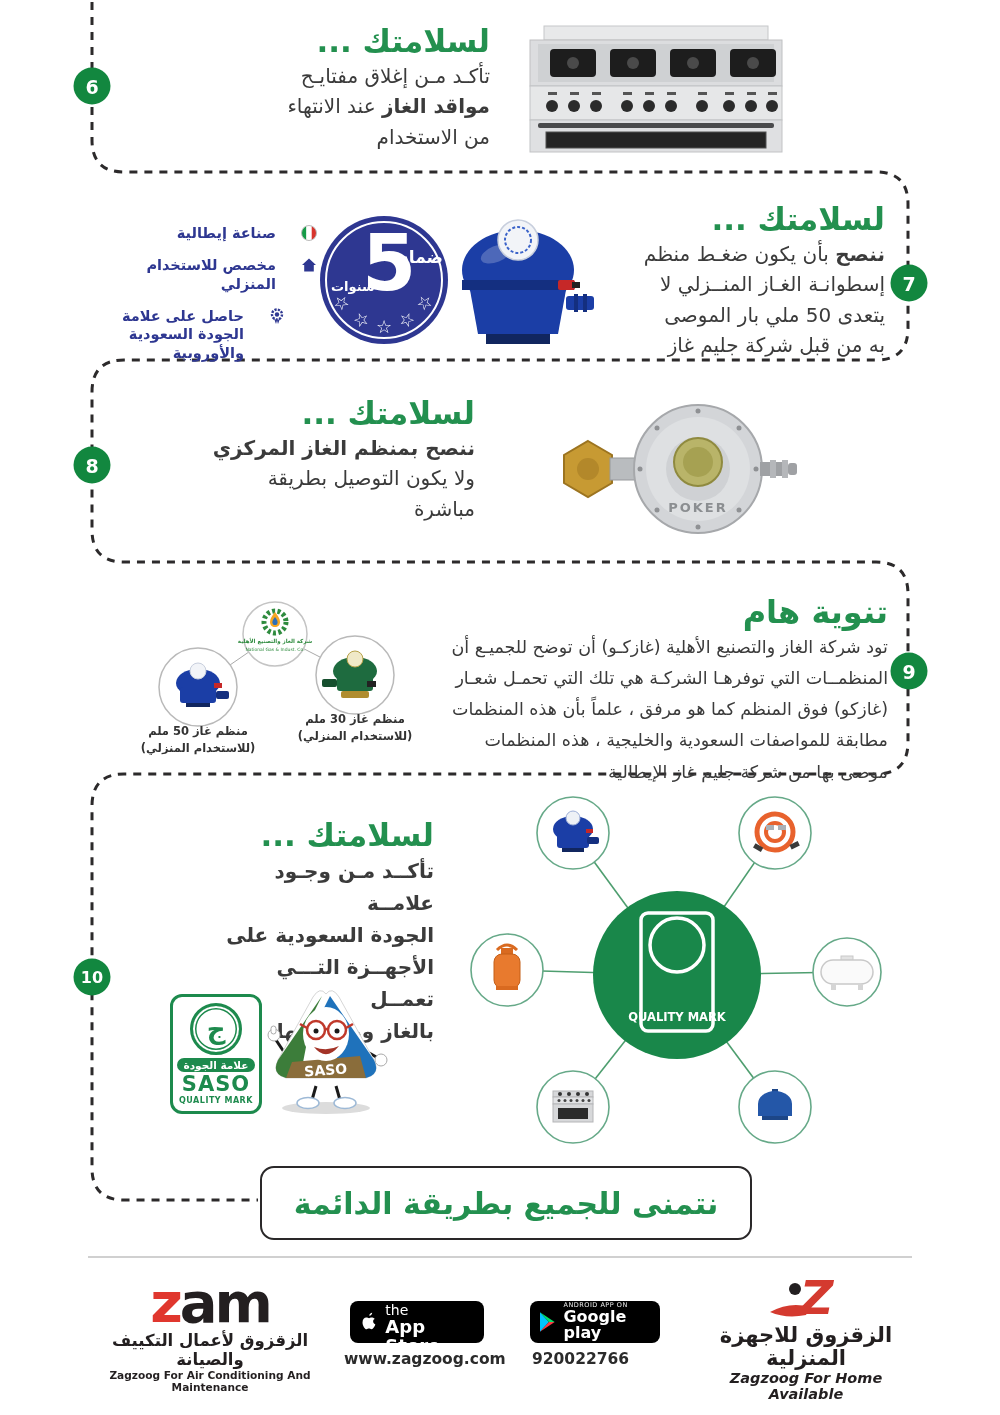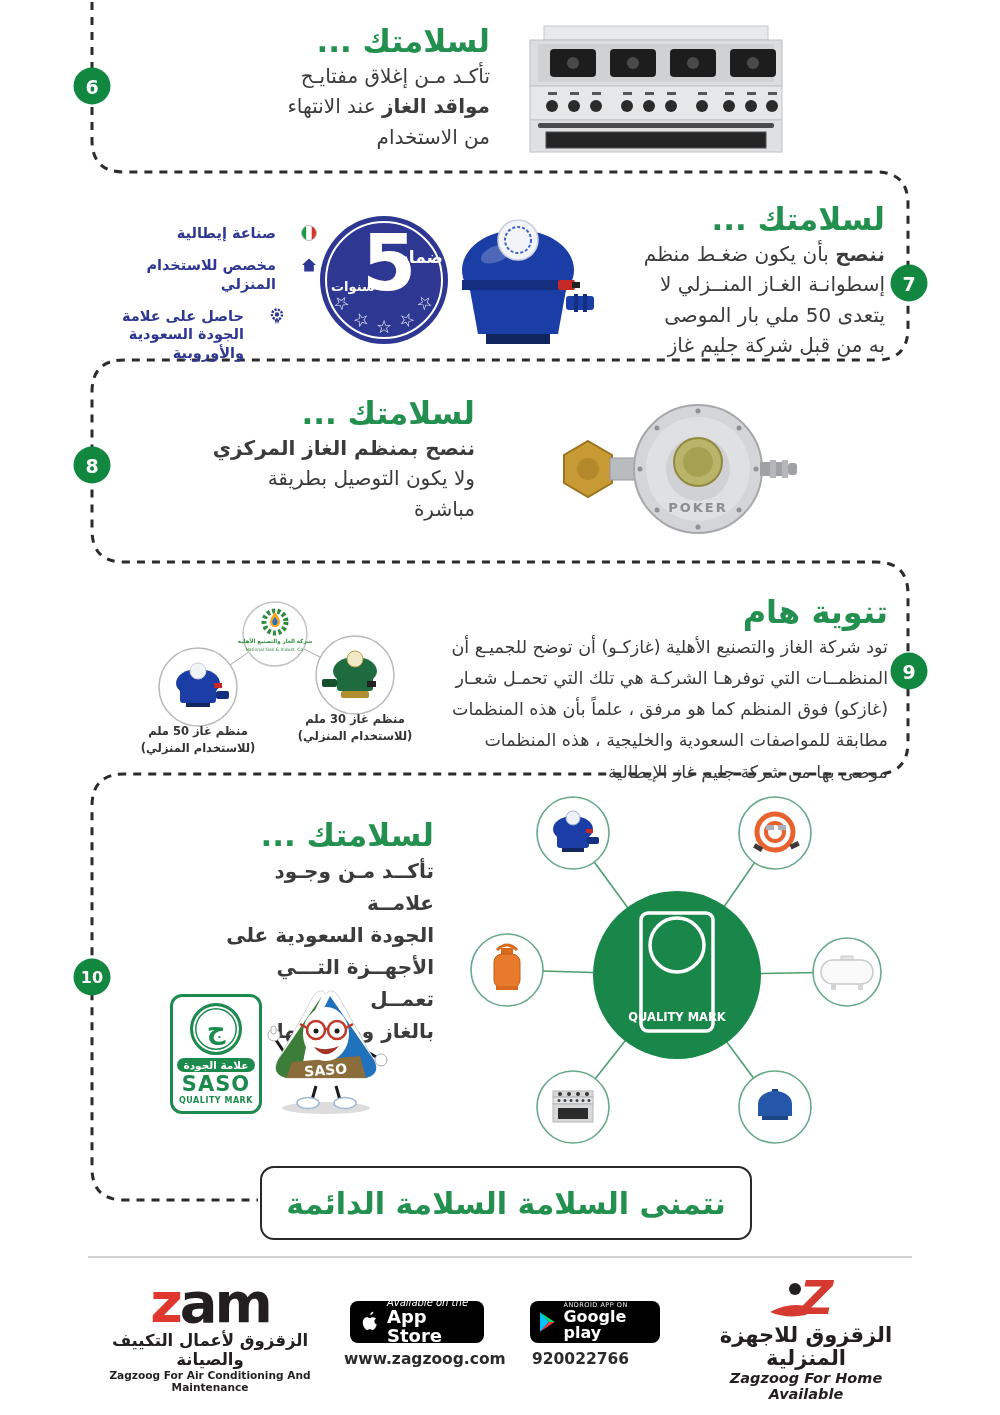--- a/index.html
+++ b/index.html
@@ -42,21 +42,21 @@
   .banner{position:absolute;left:260px;top:1166px;width:488px;height:70px;border:2.5px solid #2A2829;
       border-radius:14px;display:flex;align-items:center;justify-content:center;background:#fff;z-index:6;}
   .banner span{color:#23904F;font-size:30px;font-weight:800;direction:rtl;}
   .divider{position:absolute;left:88px;top:1256px;width:824px;height:2px;background:#D0D0D0;}
   
   .zam-logo{font-size:56px;font-weight:800;letter-spacing:-3px;line-height:.95;color:#231F20;}
   .zam-logo .z{color:#E0372E;}
   .store-badge{position:absolute;background:#000;border-radius:8px;display:flex;align-items:center;
       padding:0 10px;box-sizing:border-box;color:#fff;gap:8px;height:42px;}
   .store-badge .txt{display:flex;flex-direction:column;justify-content:center;line-height:1.05;}
-  .store-top{font-size:10px;font-style:italic;}
+  .store-top{font-size:14px;}
   .store-bottom{font-size:18px;font-weight:700;}
   .gp-top{font-size:6.5px;letter-spacing:.5px;color:#eee;}
   .gp-bottom{font-size:16px;font-weight:700;}
   .foot-small{font-size:15.5px;font-weight:700;color:#2B2B2B;}
 </style>
 </head>
 <body>
 
 <div class="page">
 
@@ -400,21 +400,21 @@
       <rect x="330" y="324" width="26" height="4" fill="#1D4687"></rect>
     </g>
 
     <circle cx="245" cy="183" r="84" fill="#19874A"></circle>
     <rect x="209" y="121" width="72" height="118" rx="7" fill="none" stroke="#fff" stroke-width="3.5"></rect>
     <circle cx="245" cy="153" r="27" fill="none" stroke="#fff" stroke-width="3.5"></circle>
     <text x="245" y="229" text-anchor="middle" font-size="11.5" font-weight="bold" fill="#fff">QUALITY MARK</text>
   </svg>
 
   <div class="banner">
-    <span>نتمنى السلامة السلامة الدائمة</span>
+    <span>نتمنى للجميع بطريقة الدائمة</span>
   </div>
 
   <div class="divider"></div>
 
   <div class="abs ctr" style="left:92px;top:1276px;width:236px;">
     <div class="zam-logo"><span class="z">z</span><span>am</span></div>
     <div class="rtl" style="font-size:16.5px;font-weight:700;color:#231F20;margin-top:2px;text-align:center;">الزقزوق لأعمال التكييف والصيانة</div>
     <div style="font-size:10.6px;font-weight:700;color:#231F20;">Zagzoog For Air Conditioning And Maintenance</div>
   </div>
 

